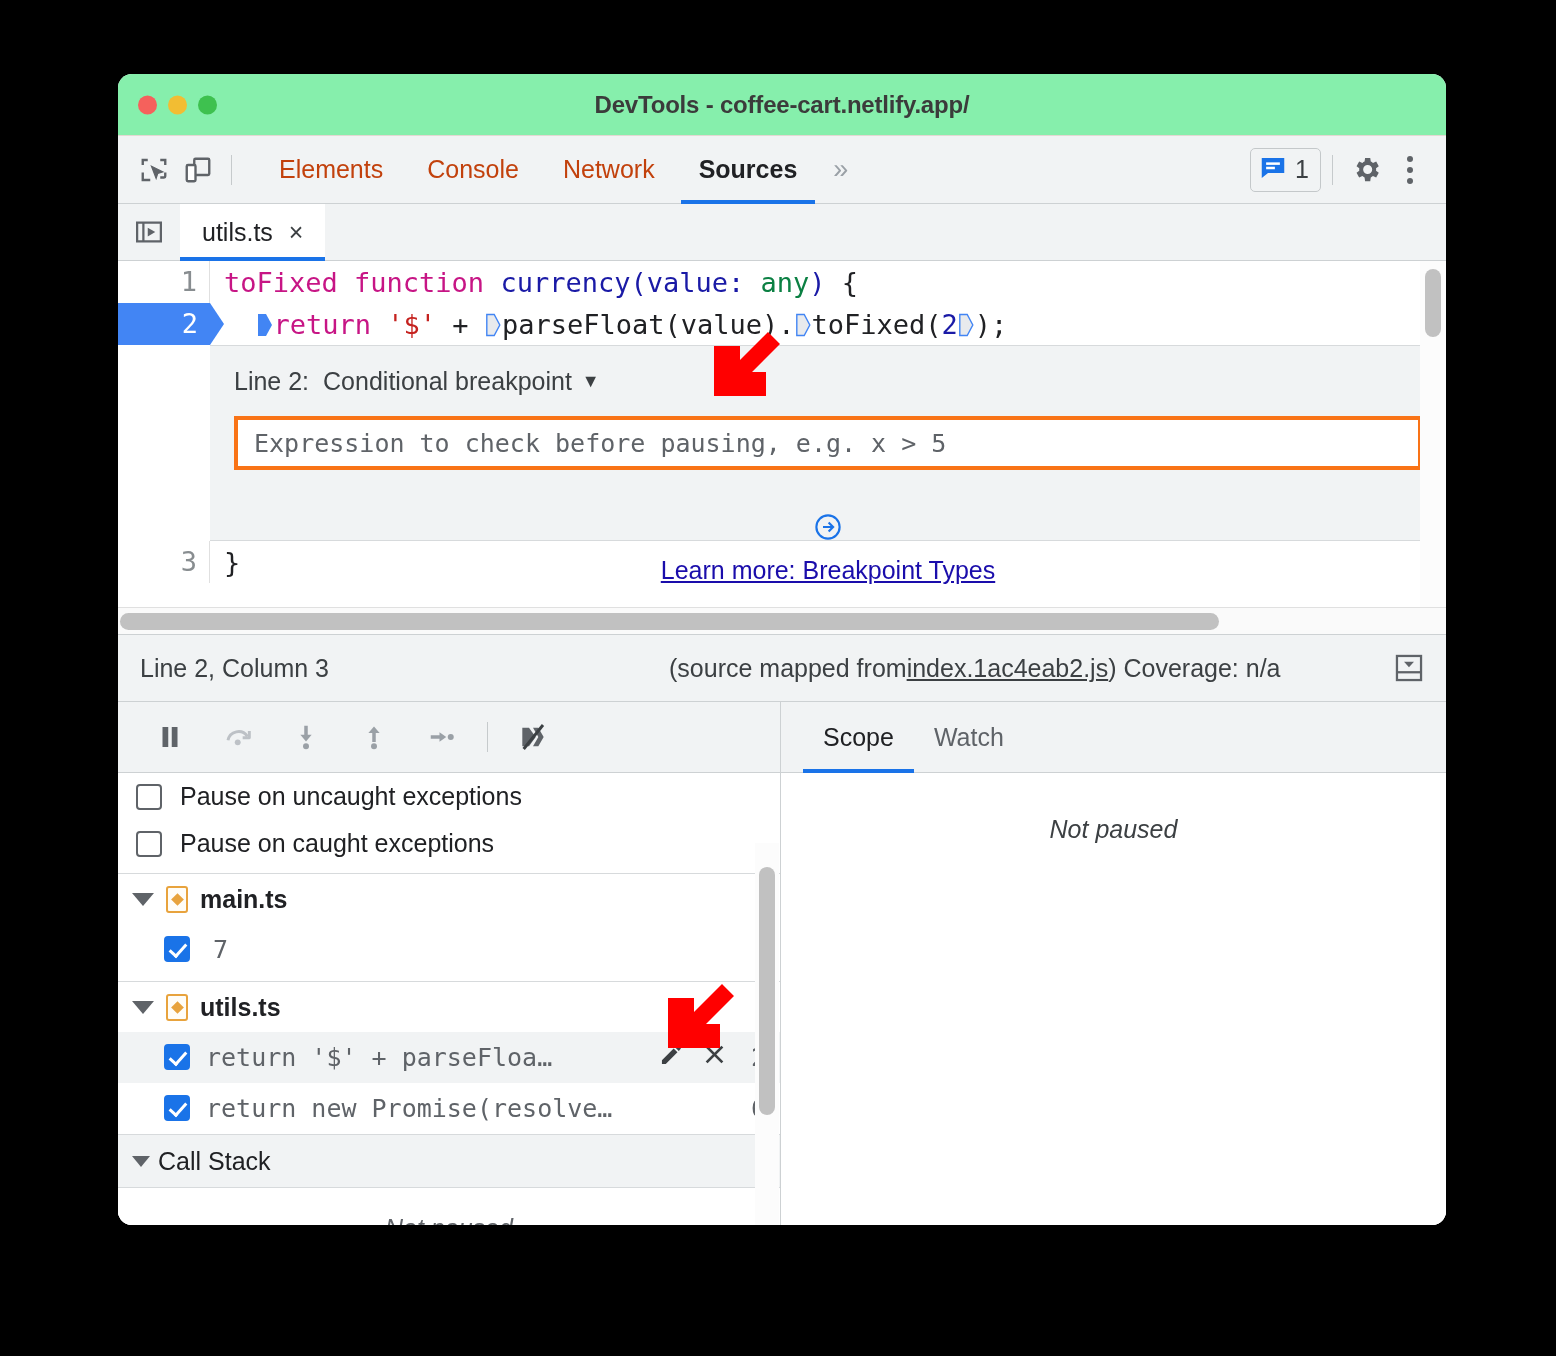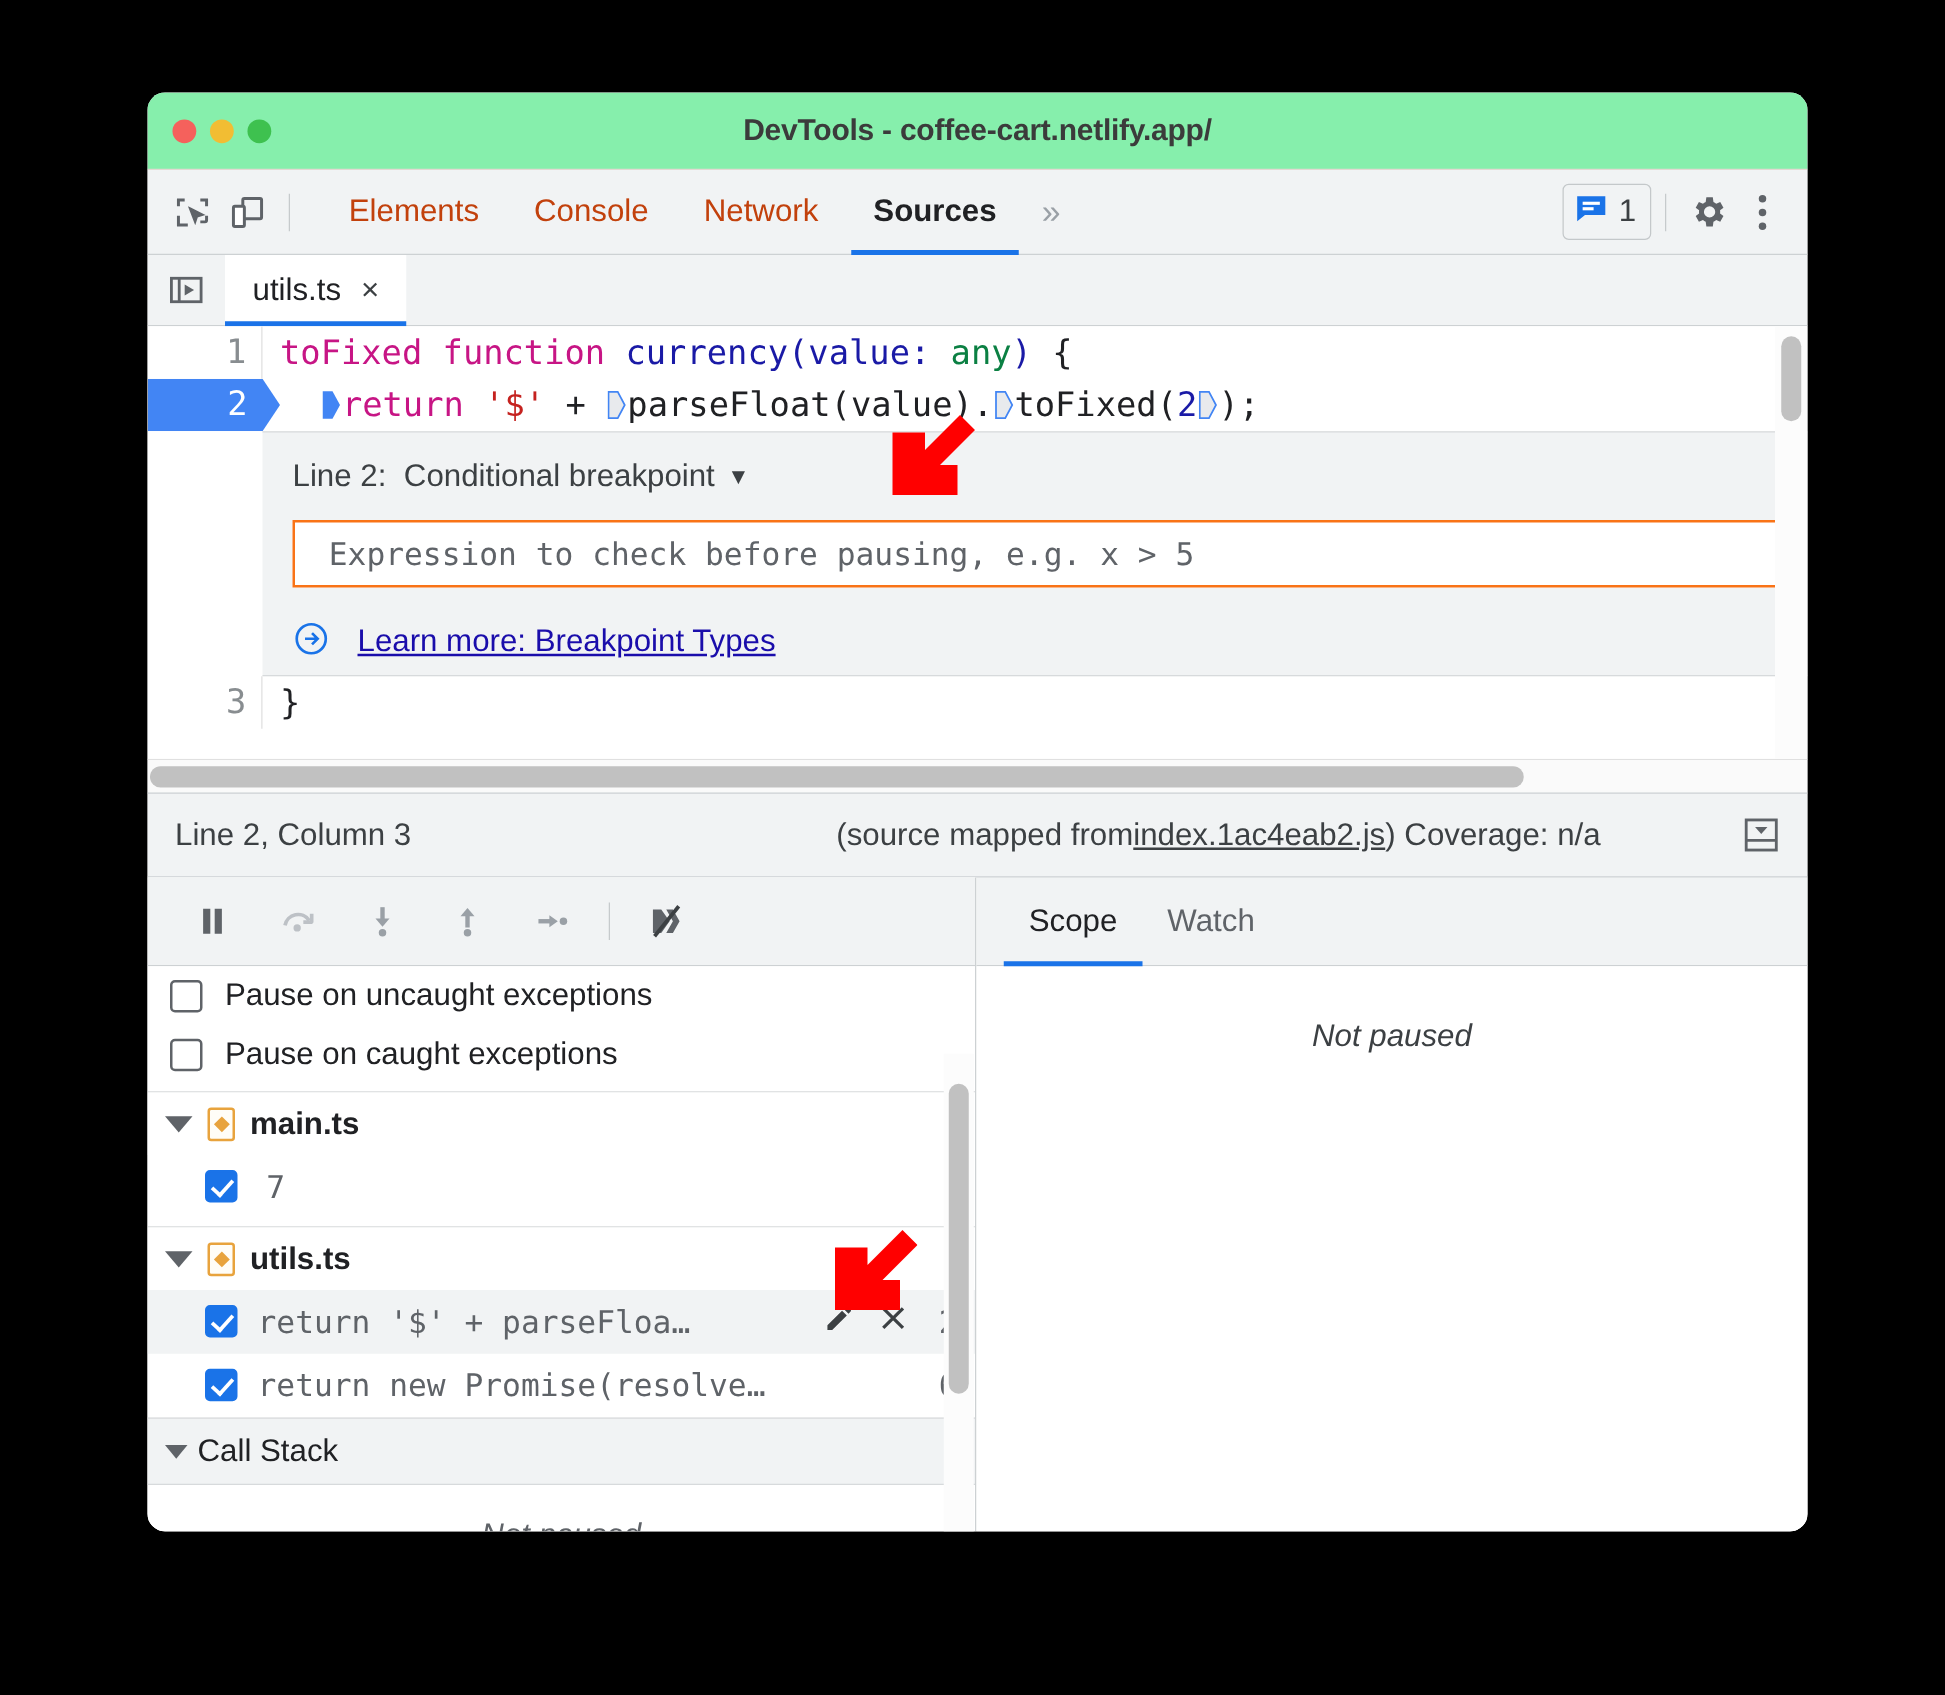--- a/index.html
+++ b/index.html
@@ -204,39 +204,40 @@
     height: 42px;
   }
   .cbp-select {
     display: flex; align-items: center; gap: 10px;
     cursor: pointer;
   }
   .cbp-caret { font-size: 18px; color: #3c4043; }
   .cbp-input {
     margin-top: 14px;
     background: #ffffff;
-    border: 2px solid #f97316;
+    border: 4px solid #f97316;
     height: 54px;
     display: flex; align-items: center;
-    padding: 0 25px;
+    padding: 0 14px;
     box-sizing: border-box;
   }
   .cbp-input input {
     width: 100%;
     border: none; outline: none;
     font-family: "DejaVu Sans Mono", monospace;
     font-size: 25px;
     color: #3c4043;
     background: transparent;
   }
   .cbp-input input::placeholder { color: #5f6368; opacity: 1; }
   .cbp-learn {
-    margin-top: 26px;
-    display: flex; align-items: center; gap: 22px;
-    cursor: pointer;
+    margin-top: 42px;
+    display: flex; align-items: center; gap: 10px;
+    cursor: pointer;
+    flex-direction: column;
   }
   .cbp-learn a {
     font-size: 25px; color: #1a0dab;
     text-decoration: underline;
   }
 
   
   .hscroll-track {
     height: 26px;
     background: #fafafa;

